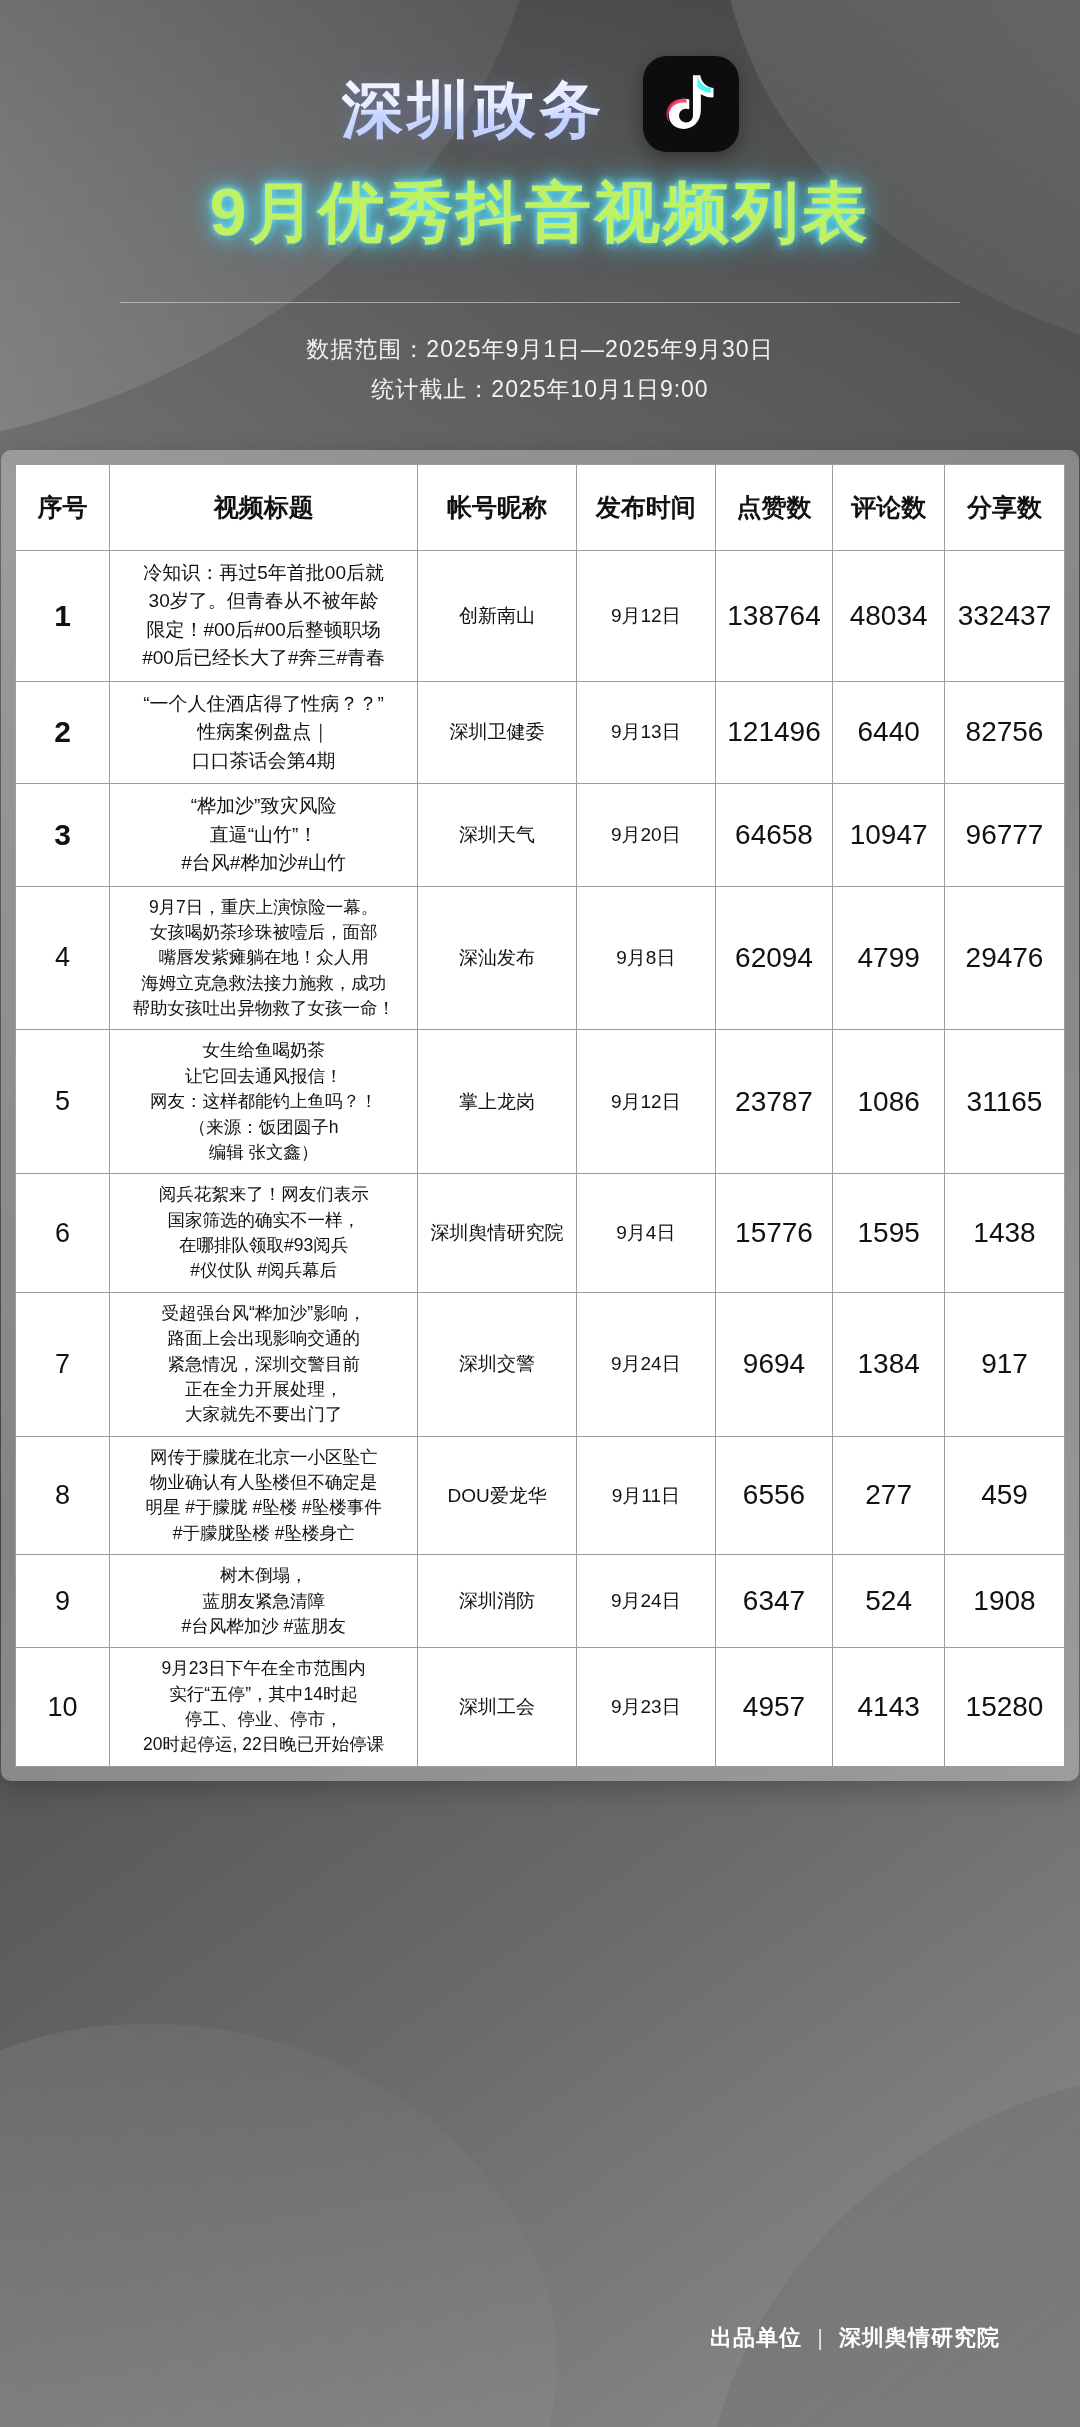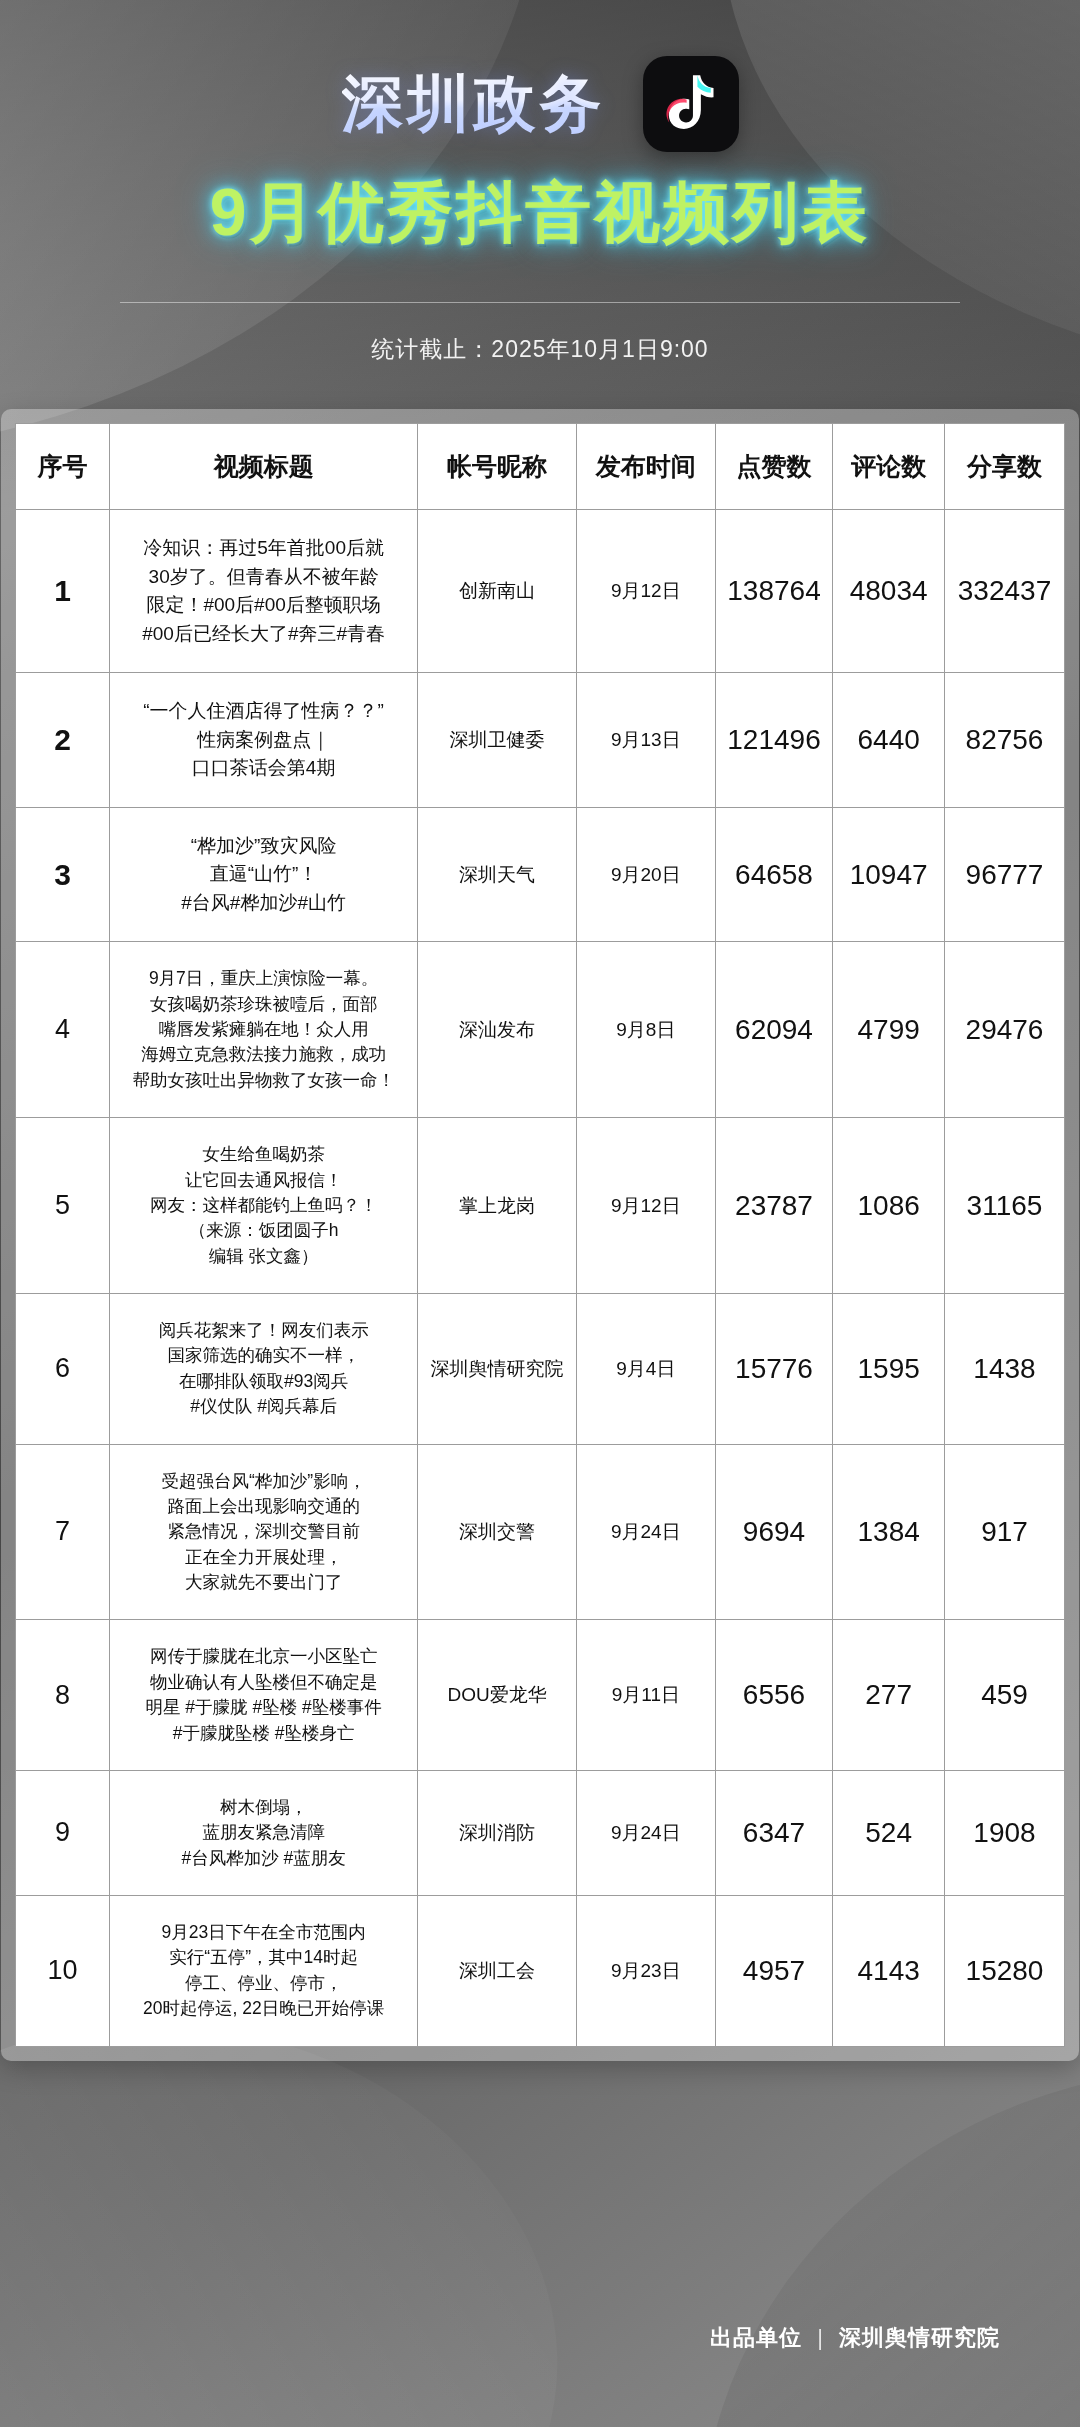--- a/index.html
+++ b/index.html
@@ -56,21 +56,21 @@
   }
 
   
   .header {
     position: relative;
     padding-top: 56px;
     text-align: center;
   }
   .title-row {
     display: flex;
-    align-items: center;
+    align-items: flex-end;
     justify-content: center;
     gap: 37px;
   }
   .title-main {
     font-size: 62px;
     font-weight: bold;
     letter-spacing: 4px;
     background: linear-gradient(180deg, #ffffff 0%, #ffffff 45%, #dfe9ff 55%, #b8c9ff 100%);
     -webkit-background-clip: text;
     background-clip: text;
@@ -151,21 +151,21 @@
 
   td.idx {
     font-size: 30px;
     font-weight: bold;
     font-family: "Liberation Sans", sans-serif;
   }
   td.idx.small { font-size: 27px; font-weight: normal; }
   td.vtitle {
     font-size: 19px;
     line-height: 1.5;
-    padding: 24px 10px;
+    padding: 8px 10px;
     white-space: pre-line;
   }
   td.vtitle.tight { font-size: 17.5px; line-height: 1.45; }
   td.acct, td.date {
     font-size: 19px;
     padding: 6px 4px;
     line-height: 1.35;
   }
   td.num {
     font-size: 28px;
@@ -204,20 +204,21 @@
       <svg viewBox="0 0 48 54" aria-hidden="true">
         <path d="M32 2c1.2 6.3 5.2 10.4 11.6 11v8.2c-3.9.3-7.5-.8-11-2.8v13.9c0 12.6-11.2 19.8-21.3 15C4.6 44.6 2.6 35.2 7.2 28.4c3.5-5.1 9.8-7 15.3-5.4v8.5c-1-.3-2-.5-3-.4-3.3.1-5.9 2.7-5.9 6 0 3.4 2.8 6.1 6.2 6 3.3-.1 5.9-2.8 5.9-6.1V2H32z" fill="#ffffff"></path>
         <path d="M29.6 2c1.2 6.3 5.2 10.4 11.6 11v4.1c-4.6-.2-8.5-2-11.6-5.2V2z" fill="#25f4ee" opacity="0.85"></path>
         <path d="M20.2 23c-5.5-1.6-11.8.3-15.3 5.4-3.2 4.7-2.9 10.7.2 14.8-1.7-4.4-.9-9.6 2.4-13.3 3.2-3.6 8.1-5 12.7-3.9V23z" fill="#fe2c55" opacity="0.85"></path>
       </svg>
     </div>
   </div>
   <div class="title-sub">9月优秀抖音视频列表</div>
   <div class="divider-line"></div>
   <div class="meta">
+    <div>数据范围：2025年9月1日—2025年9月30日</div>
     <div>统计截止：2025年10月1日9:00</div>
   </div>
 </div>
 
 <div class="card-wrap">
   <table class="vtable">
     <colgroup>
       <col class="c-idx">
         <col class="c-title">
         <col class="c-acct">

